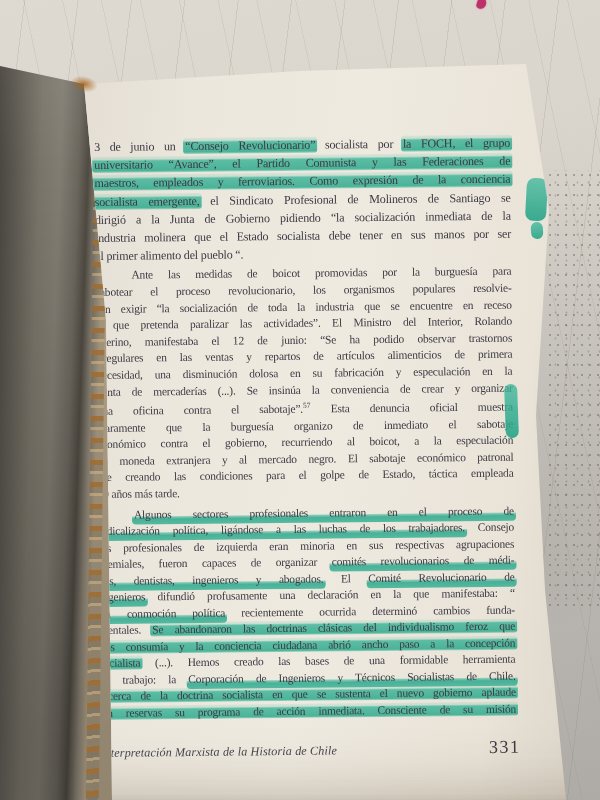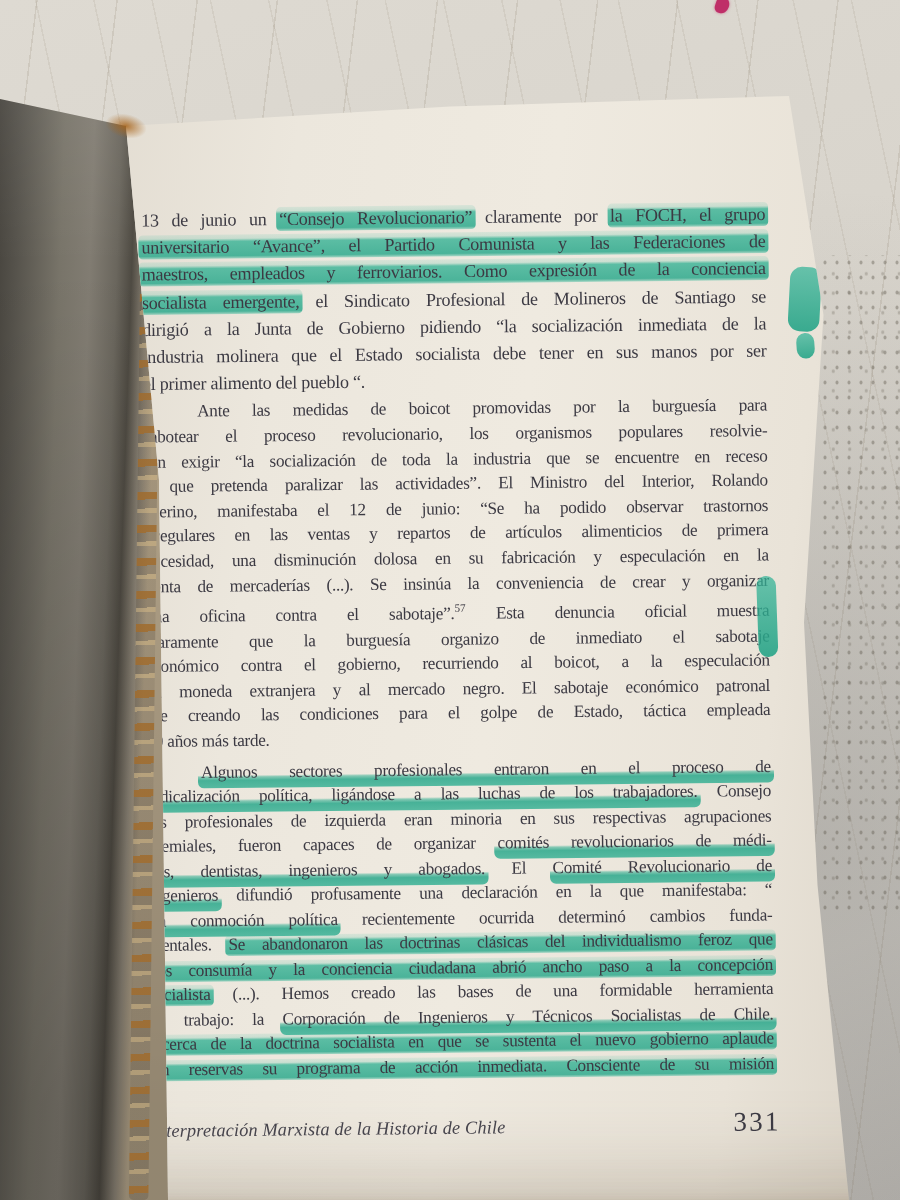--- a/index.html
+++ b/index.html
@@ -71,21 +71,21 @@
 
 <div class="scene">
   <div class="speckles"></div>
   <div class="pink-dot"></div>
   <div class="book-left"></div>
   <div class="stitches"></div>
   <div class="page" id="page-surface">
     <div id="text-block">
 
     <div class="para p1">
-          <div class="tline"><span>13 de junio un </span><span class="hl">“Consejo Revolucionario”</span><span> claramente por </span><span class="hl">la FOCH, el grupo</span></div>
+          <div class="tline"><span>3 de junio un </span><span class="hl">“Consejo Revolucionario”</span><span> socialista por </span><span class="hl">la FOCH, el grupo</span></div>
           <div class="tline"><span class="hl">universitario “Avance”, el Partido Comunista y las Federaciones de</span></div>
           <div class="tline"><span class="hl">maestros, empleados y ferroviarios. Como expresión de la conciencia</span></div>
           <div class="tline"><span class="hl">socialista emergente,</span><span> el Sindicato Profesional de Molineros de Santiago se</span></div>
           <div class="tline"><span>dirigió a la Junta de Gobierno pidiendo “la socialización inmediata de la</span></div>
           <div class="tline"><span>industria molinera que el Estado socialista debe tener en sus manos por ser</span></div>
           <div class="tline lastline"><span>el primer alimento del pueblo “.</span></div>
         </div>
         <div class="para p2">
           <div class="tline indent"><span>Ante las medidas de boicot promovidas por la burguesía para</span></div>
           <div class="tline"><span>sabotear el proceso revolucionario, los organismos populares resolvie-</span></div>

